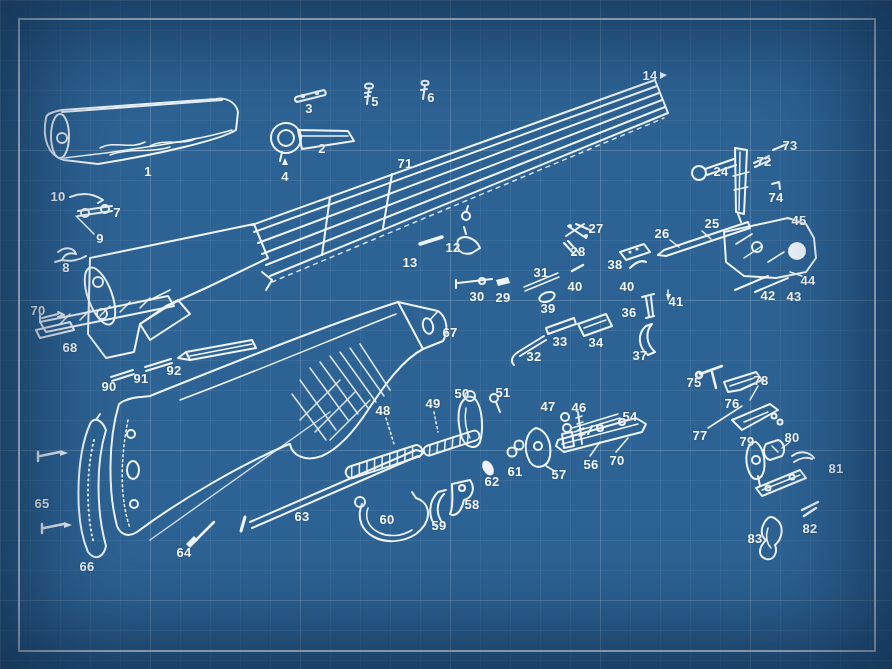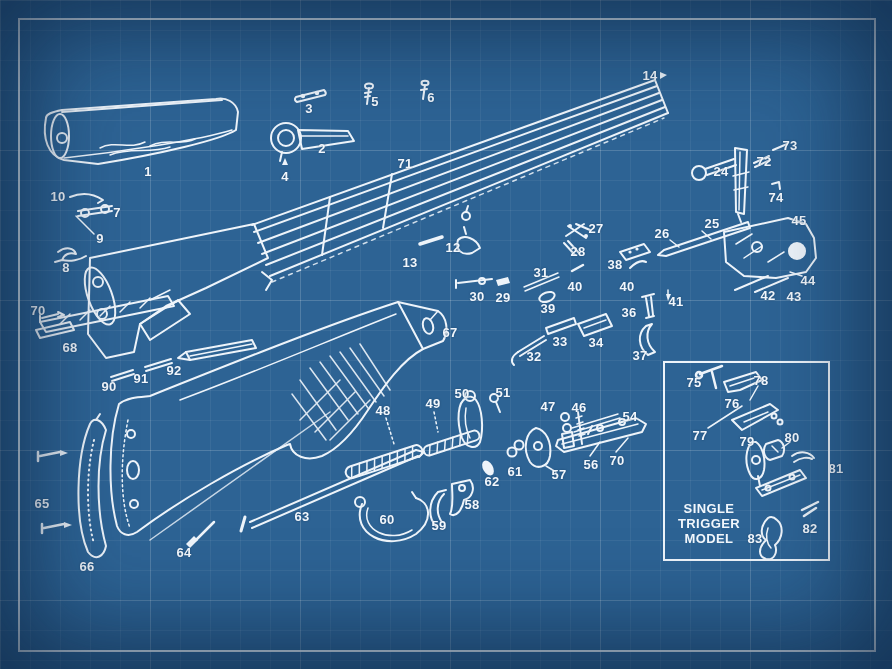--- a/index.html
+++ b/index.html
@@ -433,22 +433,15 @@
       <span class="part-label" style="left: 747px; top: 441px;">79</span>
       <span class="part-label" style="left: 792px; top: 437px;">80</span>
       <span class="part-label" style="left: 808px; top: 468px; margin-left: 28px;">81</span>
       <span class="part-label" style="left: 810px; top: 528px;">82</span>
       <span class="part-label" style="left: 755px; top: 538px;">83</span>
       <span class="part-label" style="left: 109px; top: 386px;">90</span>
       <span class="part-label" style="left: 141px; top: 378px;">91</span>
       <span class="part-label" style="left: 174px; top: 370px;">92</span>
     </div>
 
-  <div class="inset">
-    <div class="inset-caption">
-      <div>SINGLE</div>
-      <div>TRIGGER</div>
-      <div>MODEL</div>
-    </div>
-  </div>
 
   <div class="vignette"></div>
 </div>
 
 </body></html>

